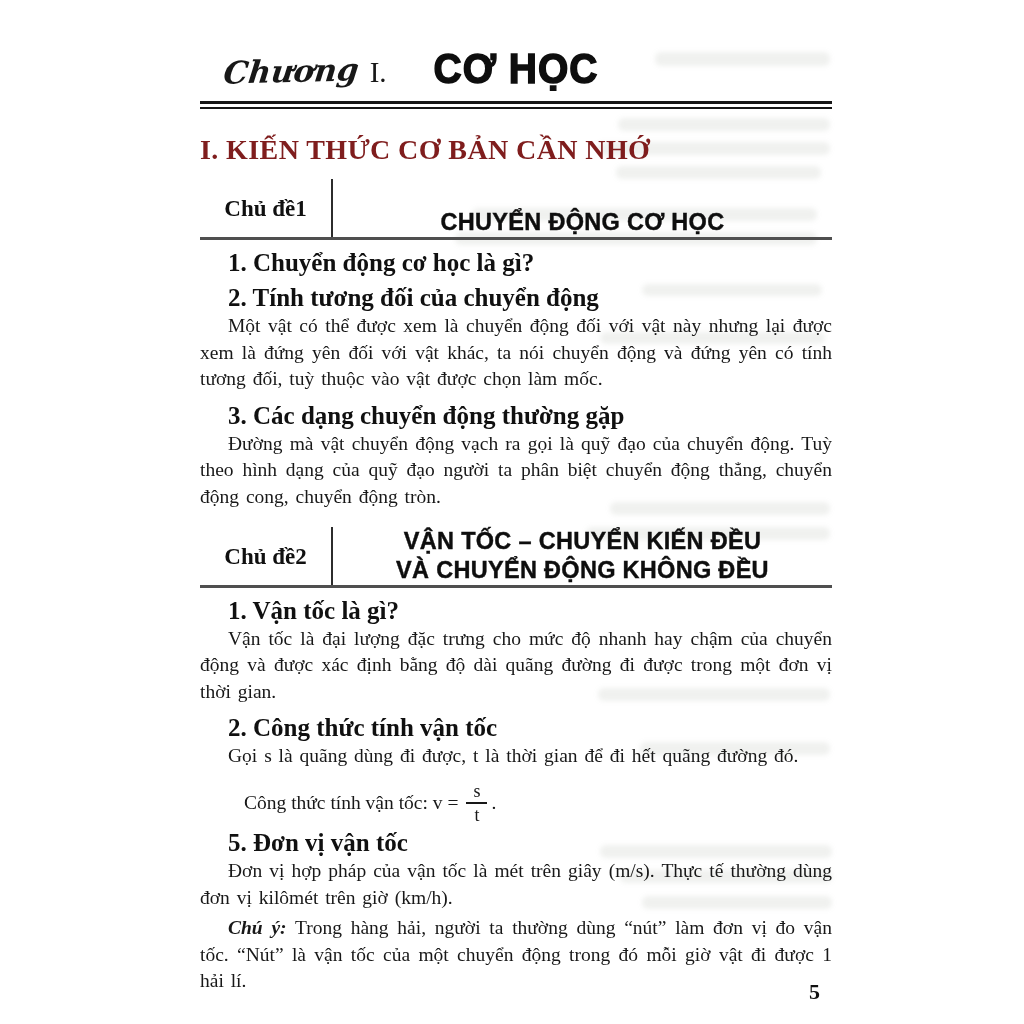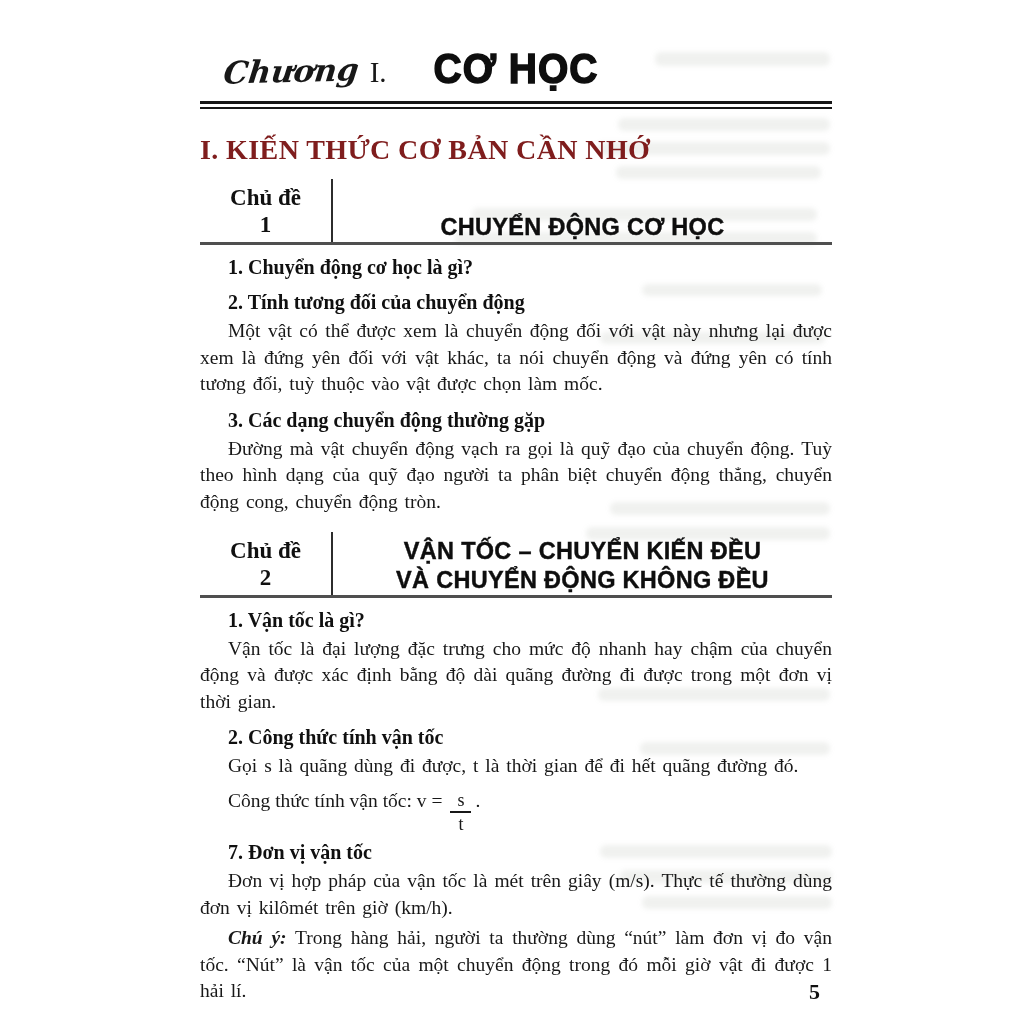--- a/index.html
+++ b/index.html
@@ -79,21 +79,21 @@
   .topic-box {
     display: flex;
     align-items: stretch;
     border-bottom: 3px solid #4f4f4f;
     margin-top: 13px;
   }
   .topic-left {
     width: 131px;
     border-right: 2.5px solid #2c2c2c;
     display: flex;
-    flex-direction: column;
+    flex-direction: row;
     justify-content: center;
     align-items: center;
     padding: 5px 0 4px;
   }
   .topic-label {
     font-weight: bold;
     font-size: 23px;
     line-height: 27px;
     color: #101010;
   }
@@ -116,37 +116,38 @@
     letter-spacing: 0.3px;
     color: #0e0e0e;
     min-height: 58px;
     text-align: center;
     -webkit-text-stroke: 0.4px #0e0e0e;
   }
 
   
   .sec-heading {
     font-weight: bold;
-    font-size: 20px;
+    font-size: 25px;
     line-height: 25px;
     margin: 10px 0 3px;
     text-indent: 28px;
     color: #101010;
   }
   .para {
     margin: 0;
     font-size: 19.5px;
     line-height: 26.6px;
     text-align: justify;
     text-indent: 28px;
     word-spacing: 2px;
   }
   .formula-line {
     display: flex;
-    margin: 10px 0 4px 28px;
+    align-items: center;
+    margin: 10px 0 4px 44px;
     font-size: 19.5px;
     height: 46px;
   }
   .frac {
     display: inline-flex;
     flex-direction: column;
     align-items: center;
     margin: 0 4px 0 8px;
     font-size: 18px;
     line-height: 20px;
@@ -250,21 +251,21 @@
 
     <div class="formula-line">
       <span>Công thức tính vận tốc: v =</span>
       <span class="frac">
         <span class="frac-num">s</span>
         <span class="frac-den">t</span>
       </span>
       <span>.</span>
     </div>
 
-    <div class="sec-heading" style="margin-top:4px;">7. Đơn vị vận tốc</div>
+    <div class="sec-heading" style="margin-top:4px;">5. Đơn vị vận tốc</div>
     <p class="para">Đơn vị hợp pháp của vận tốc là mét trên giây (m/s). Thực tế thường dùng đơn vị kilômét trên giờ (km/h).</p>
 
     <p class="para note-para" style="margin-top:4px;">
       <span class="note-lead">Chú ý:</span>
       <span>Trong hàng hải, người ta thường dùng “nút” làm đơn vị đo vận tốc. “Nút” là vận tốc của một chuyển động trong đó mỗi giờ vật đi được 1 hải lí.</span>
     </p>
 
   </div>
 
   <div class="page-number">5</div>

